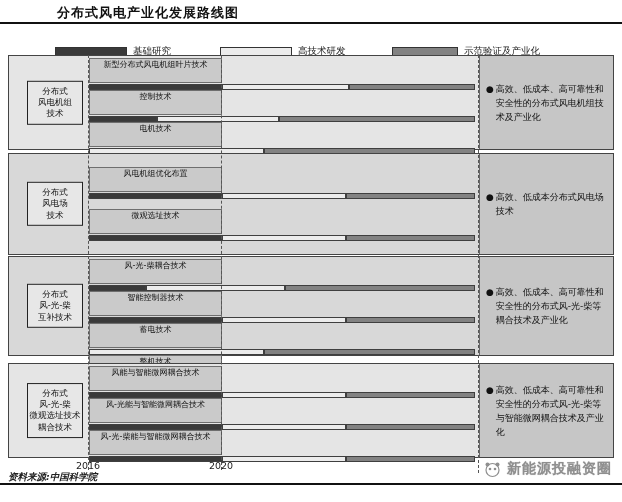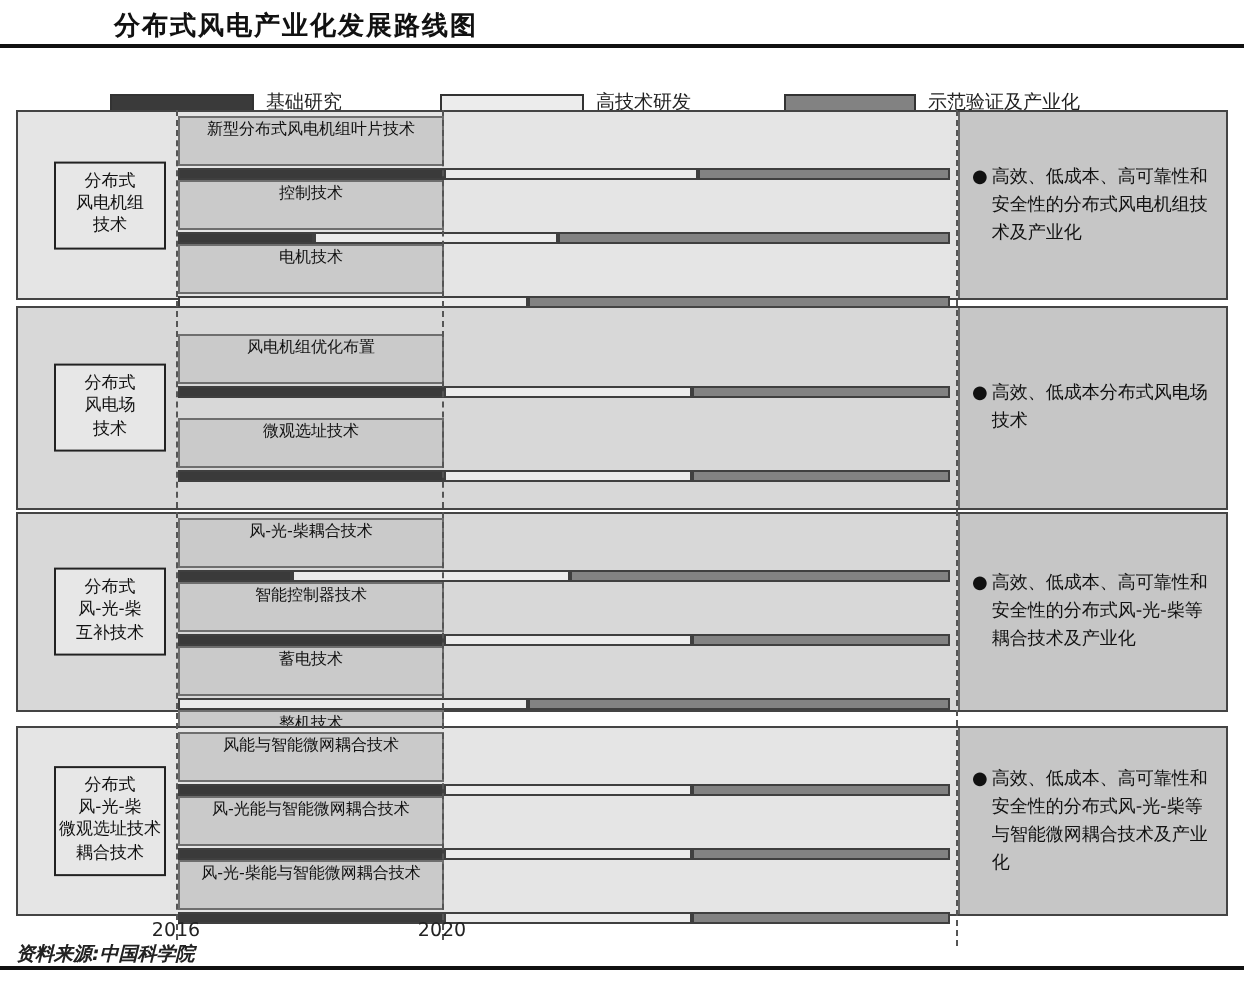--- a/index.html
+++ b/index.html
@@ -231,13 +231,23 @@
   <div class="dash" style="left:88px;height:415px;"></div>
   <div class="dash" style="left:221px;height:415px;"></div>
   <div class="dash" style="left:478px;height:418px;"></div>
 
   <div class="tick" style="left:66px;">2016</div>
   <div class="tick" style="left:199px;">2020</div>
 
   <div class="bottom-rule"></div>
   <div class="source">资料来源:中国科学院</div>
 
+  <div class="watermark">
+    <svg width="17" height="17" viewBox="0 0 17 17">
+      <circle cx="8.5" cy="9" r="6.5" fill="#fff" stroke="#8f8f8f" stroke-width="1.2"></circle>
+      <circle cx="3.5" cy="3.5" r="2" fill="#8f8f8f"></circle>
+      <circle cx="13.5" cy="3.5" r="2" fill="#8f8f8f"></circle>
+      <circle cx="6" cy="8" r="1.3" fill="#8f8f8f"></circle>
+      <circle cx="11" cy="8" r="1.3" fill="#8f8f8f"></circle>
+    </svg>
+    <span class="wm-text">新能源投融资圈</span>
+  </div>
 </div>
 
 </body></html>

